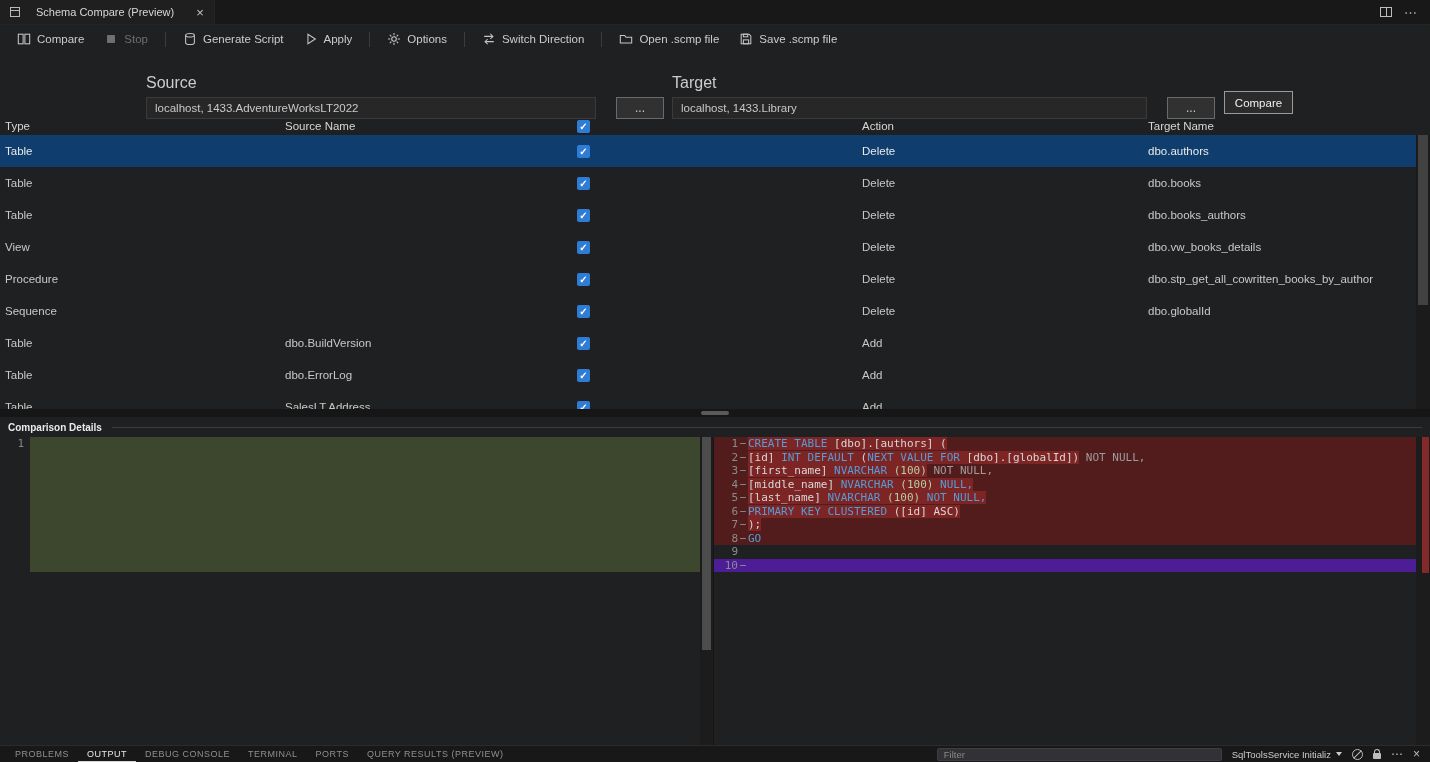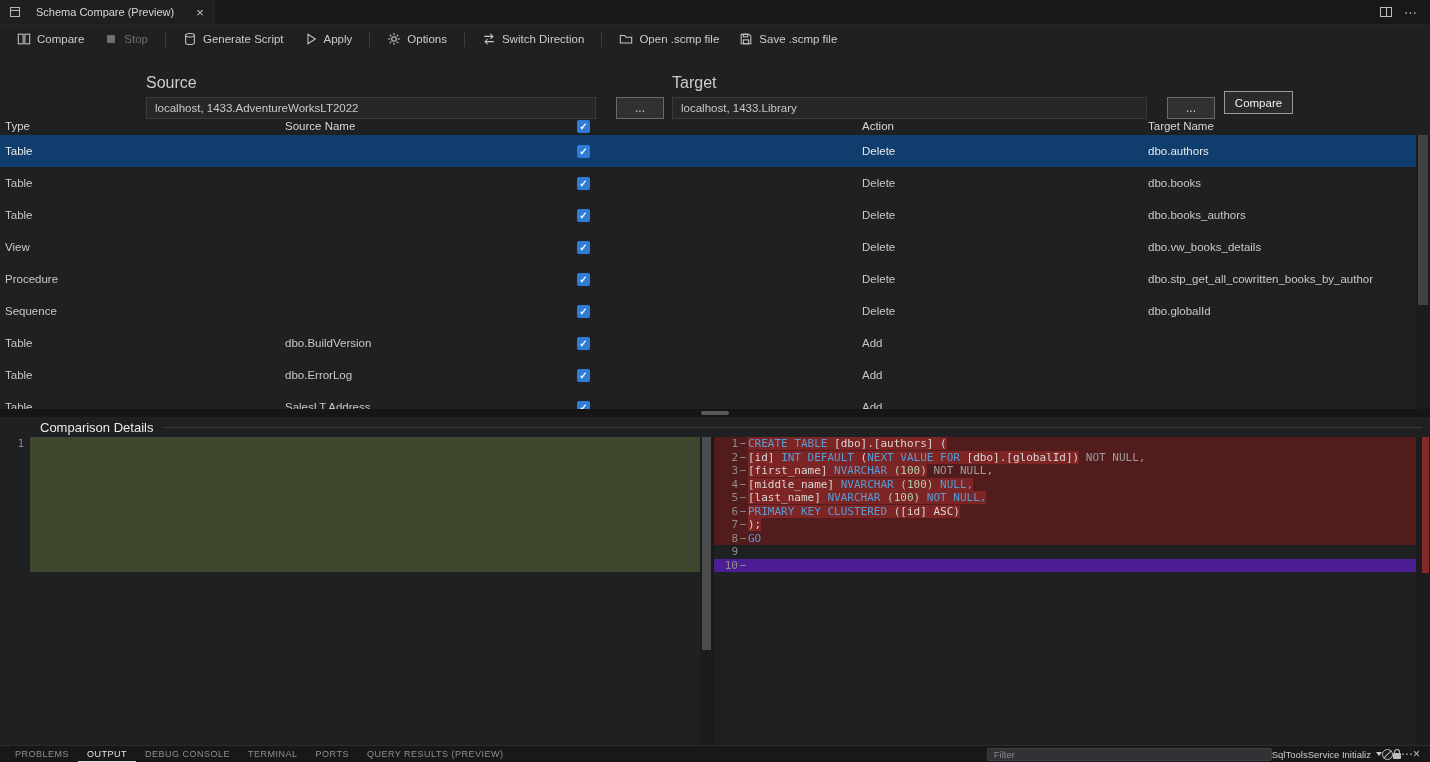--- a/index.html
+++ b/index.html
@@ -44,21 +44,21 @@
   .cell-text { white-space:nowrap; overflow:hidden; }
   .checkbox { width:13px; height:13px; border-radius:2px; background:#2f7cd6; color:#fff; font-size:10px; font-weight:bold; display:flex; align-items:center; justify-content:center; cursor:pointer; }
   .checkbox::after { content:"✓"; }
   .grid-scrollbar { position:absolute; top:135px; right:0; width:14px; height:274px; background:#1b1b1c; }
   .grid-scrollbar .thumb { position:absolute; top:0; left:2px; width:10px; height:170px; background:#424242; }
 
   
   .splitter { position:absolute; top:409px; left:0; right:0; height:8px; background:#161616; }
   .splitter .grip { width:28px; height:4px; border-radius:2px; background:#5a5a5a; margin:2px auto 0; cursor:row-resize; }
   .details-header { position:absolute; top:417px; left:8px; right:8px; height:20px; display:flex; align-items:center; gap:10px; }
-  .details-title { font-size:13px; font-weight:normal; color:#eaeaea; white-space:nowrap;margin-left:32px; }
+  .details-title { font-size:10px; font-weight:bold; color:#eaeaea; white-space:nowrap; }
   .details-rule { flex:1; height:1px; background:#3c3c3c; }
 
   
   .diff { position:absolute; top:437px; left:0; right:0; bottom:17px; display:flex; font-family:"DejaVu Sans Mono","Liberation Mono",monospace; font-size:11px; line-height:13.5px; }
   .diff-left { width:700px; position:relative; background:#1f2021; }
   .left-gutter { position:absolute; top:0; left:0; width:24px; text-align:right; color:#858585; }
   .green-block { position:absolute; left:30px; right:0; top:0; background:#3d472e; }
   .left-scroll { width:13px; background:#1c1c1d; position:relative; }
   .left-scroll .thumb { position:absolute; top:0; left:2px; width:9px; height:213px; background:#4c4c4c; }
   .diff-right { flex:1; position:relative; color:#d4d4d4; border-left:1px solid #161616; overflow:hidden; }
@@ -71,21 +71,21 @@
   .seg-hl { background:#7d2424; }
   .seg-k { color:#569cd6; } .seg-i { color:#d8d8d8; } .seg-n { color:#b5cea8; } .seg-d { color:#a09a9a; }
   .right-scroll { width:14px; background:#1c1c1d; position:relative; }
   .right-scroll .overview-red { position:absolute; top:0; right:1px; width:7px; height:136px; background:rgba(165,45,45,0.75); }
 
   
   .panel { position:absolute; bottom:0; left:0; right:0; height:17px; background:#181818; border-top:1px solid #2b2b2b; display:flex; align-items:center; }
   .panel-tabs { display:flex; align-items:stretch; height:100%; padding-left:6px; }
   .panel-tab { padding:0 9px; font-size:9px; letter-spacing:0.5px; color:#8f8f8f; display:flex; align-items:center; cursor:pointer; border-bottom:1px solid transparent; }
   .panel-tab.active { color:#e7e7e7; border-bottom:1px solid #d7d7d7; }
-  .panel-right { margin-left:auto; display:flex; align-items:center; padding-right:10px; }
+  .panel-right { margin-left:auto; display:flex; align-items:center; gap:10px; padding-right:10px; }
   .filter-input { width:285px; height:13px; background:#313136; border:1px solid #3d3d42; border-radius:2px; color:#cccccc; font-size:9.5px; padding:0 6px; font-family:"Liberation Sans",sans-serif; }
   .filter-input::placeholder { color:#8a8a8a; }
   .panel-select { display:flex; align-items:center; gap:5px; font-size:9.5px; color:#cccccc; cursor:pointer; }
   .caret-down { width:0; height:0; border-left:3px solid transparent; border-right:3px solid transparent; border-top:4px solid #cccccc; }
   .p-ico { color:#bdbdbd; font-size:12px; line-height:1; cursor:pointer; display:flex; align-items:center; }
   .clear-ico { width:11px; height:11px; border:1px solid #bdbdbd; border-radius:50%; position:relative; }
   .clear-ico::after { content:""; position:absolute; left:-1px; top:4.5px; width:11px; height:1px; background:#bdbdbd; transform:rotate(-45deg); }
   .lock-ico { width:8px; height:6px; background:#bdbdbd; border-radius:1px; position:relative; margin-top:4px; }
   .lock-ico::before { content:""; position:absolute; top:-4px; left:1px; width:4px; height:4px; border:1px solid #bdbdbd; border-bottom:none; border-radius:3px 3px 0 0; }
 </style>

